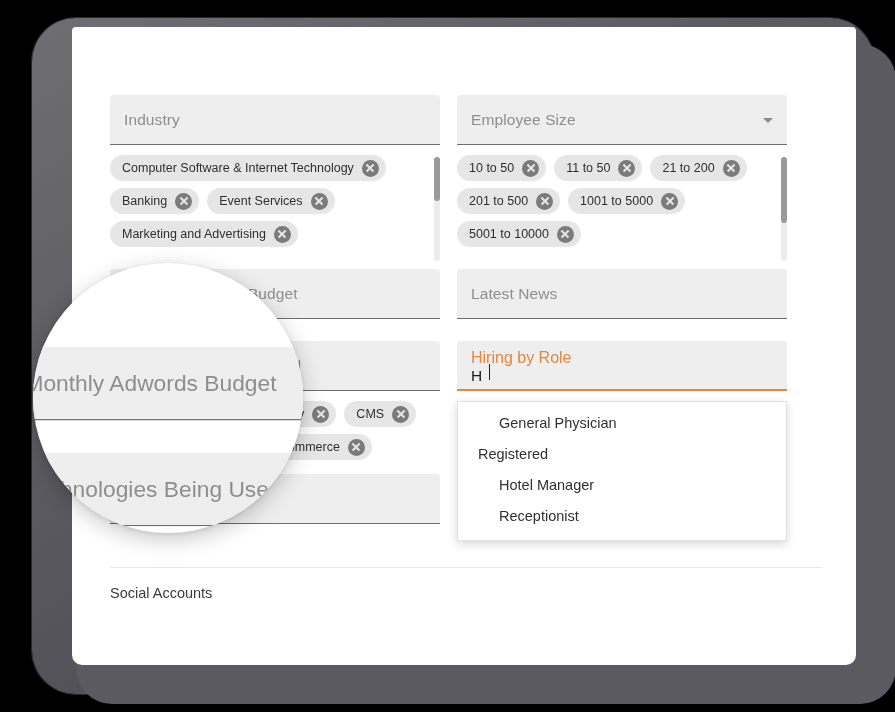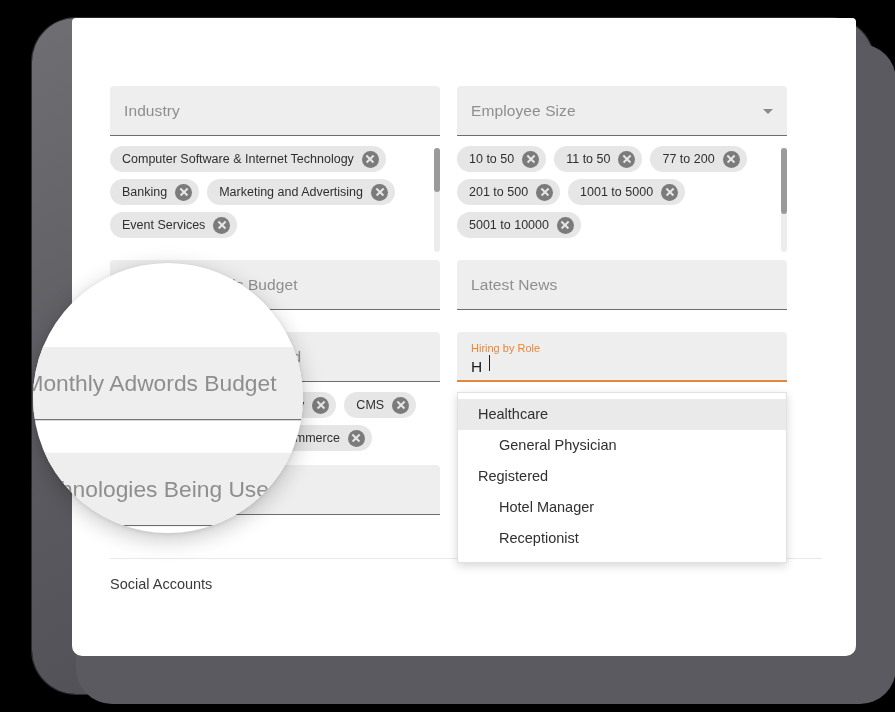--- a/index.html
+++ b/index.html
@@ -25,21 +25,21 @@
     left: 44px; top: 26px;
     width: 820px; height: 660px;
     border-radius: 36px;
     background: #5a5a60;
     filter: blur(0.4px);
   }
 
   
   #card {
     position: absolute;
-    left: 72px; top: 18px;
+    left: 72px; top: 27px;
     width: 784px; height: 638px;
     background: #ffffff;
     border-radius: 4px 4px 10px 10px;
     overflow: hidden;
   }
 
   
   .col { position: absolute; }
   .col-left  { left: 38px;  top: 68px;  width: 330px; }
   .col-right { left: 385px; top: 68px;  width: 330px; }
@@ -61,21 +61,21 @@
   }
   .field.focused {
     border-bottom: 2px solid #e2873f;
     align-items: flex-start;
     flex-direction: column;
     justify-content: center;
     padding-top: 6px;
   }
   .float-label {
     color: #e2873f;
-    font-size: 11px;
+    font-size: 16px;
     line-height: 13px;
     margin-bottom: 2px;
   }
   .typed {
     color: #1d1d1d;
     font-size: 15.5px;
     line-height: 19px;
     position: relative;
   }
   .caret {
@@ -237,25 +237,25 @@
     <div class="chipwrap">
       <span class="chip">
         <span>Computer Software &amp; Internet Technology</span>
         <span class="x"></span>
       </span>
       <span class="chip">
         <span>Banking</span>
         <span class="x"></span>
       </span>
       <span class="chip">
+        <span>Event Services</span>
+        <span class="x"></span>
+      </span>
+      <span class="chip">
         <span>Marketing and Advertising</span>
-        <span class="x"></span>
-      </span>
-      <span class="chip">
-        <span>Event Services</span>
         <span class="x"></span>
       </span>
       <div class="sbrail">
         <div class="sbthumb" style="height:44px"></div>
       </div>
     </div>
 
     <div class="field" style="margin-top:22px">
       <span class="ph">Monthly Adwords Budget</span>
     </div>
@@ -320,21 +320,21 @@
     <div class="chipwrap">
       <span class="chip">
         <span>10 to 50</span>
         <span class="x"></span>
       </span>
       <span class="chip">
         <span>11 to 50</span>
         <span class="x"></span>
       </span>
       <span class="chip">
-        <span>77 to 200</span>
+        <span>21 to 200</span>
         <span class="x"></span>
       </span>
       <span class="chip">
         <span>201 to 500</span>
         <span class="x"></span>
       </span>
       <span class="chip">
         <span>1001 to 5000</span>
         <span class="x"></span>
       </span>
@@ -352,23 +352,20 @@
     </div>
 
     <div class="field focused" style="margin-top:22px">
       <span class="float-label">Hiring by Role</span>
       <span class="typed">H</span>
       <span class="caret" style="position:absolute;left:31px;bottom:9px"></span>
     </div>
   </div>
 
   <div id="dropdown">
-    <div class="ddgroup sel">
-      <span>Healthcare</span>
-    </div>
     <div class="ddopt">
       <span>General Physician</span>
     </div>
     <div class="ddgroup">
       <span>Registered</span>
     </div>
     <div class="ddopt">
       <span>Hotel Manager</span>
     </div>
     <div class="ddopt">

